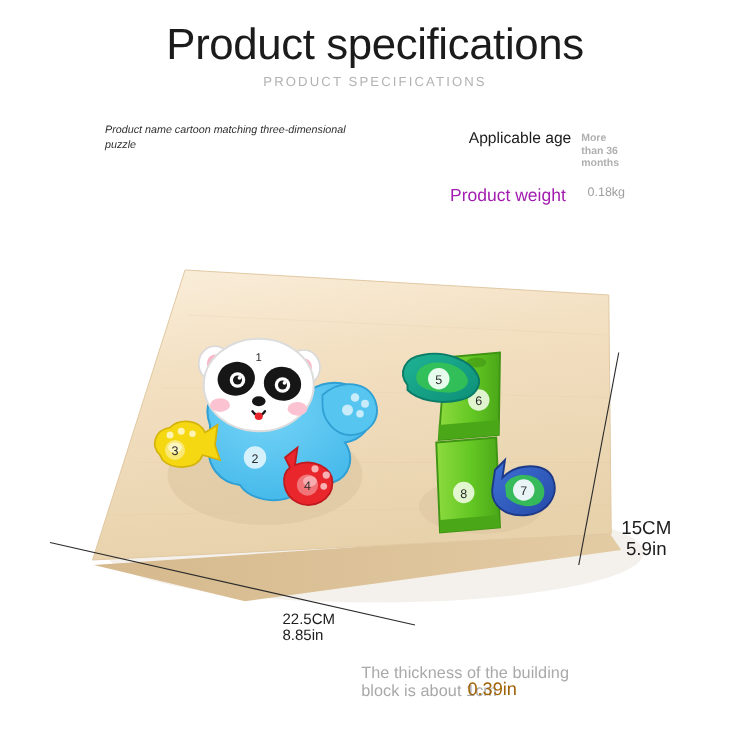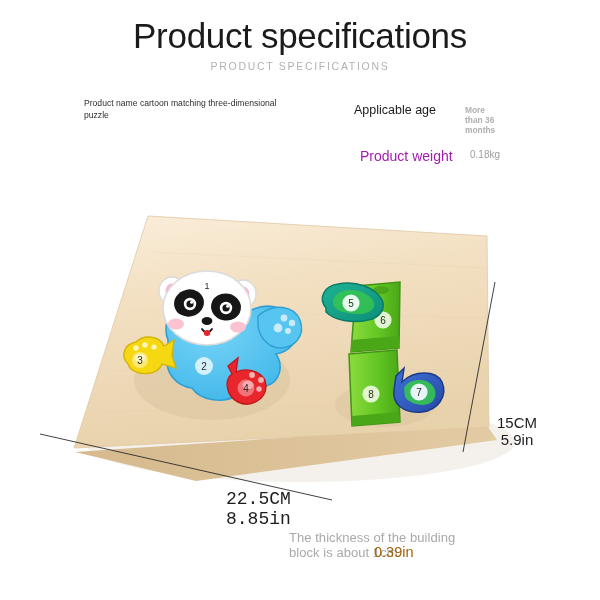--- a/index.html
+++ b/index.html
@@ -36,24 +36,25 @@
   }
 
   
   .spec-name {
     position: absolute;
     top: 97px; left: 84px;
     width: 215px;
     font-size: 8.6px;
     line-height: 1.45;
     color: #2e2e2e;
+    font-style: italic;
   }
   .spec-age-label {
     position: absolute;
-    top: 103px; left: 354px;
+    top: 103px; left: 375px;
     font-size: 12.5px;
     color: #1b1b1b;
   }
   .spec-age-value {
     position: absolute;
     top: 105px; left: 465px;
     font-size: 8.4px;
     color: #b0b0b0;
     font-weight: bold;
   }
@@ -94,25 +95,24 @@
     position: absolute;
     top: 415px; left: 497px;
     font-size: 15px;
     line-height: 1.12;
     color: #1d1d1d;
     text-align: center;
   }
   .dim-bottom {
     position: absolute;
     top: 489px; left: 226px;
-    font-size: 18px;
+    font-size: 12px;
     line-height: 1.12;
     color: #1d1d1d;
     text-align: left;
-    font-family: Liberation Mono, monospace;
   }
   .thick-note {
     position: absolute;
     top: 530px; left: 289px;
     font-size: 13px;
     color: #a9a9a9;
     letter-spacing: 0.05px;
   }
   .thick-in {
     position: absolute;

